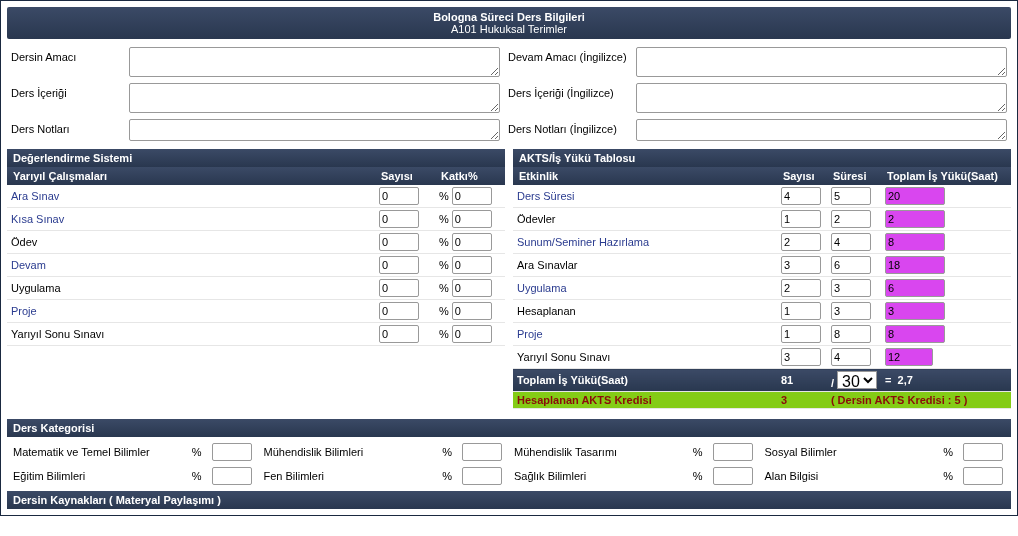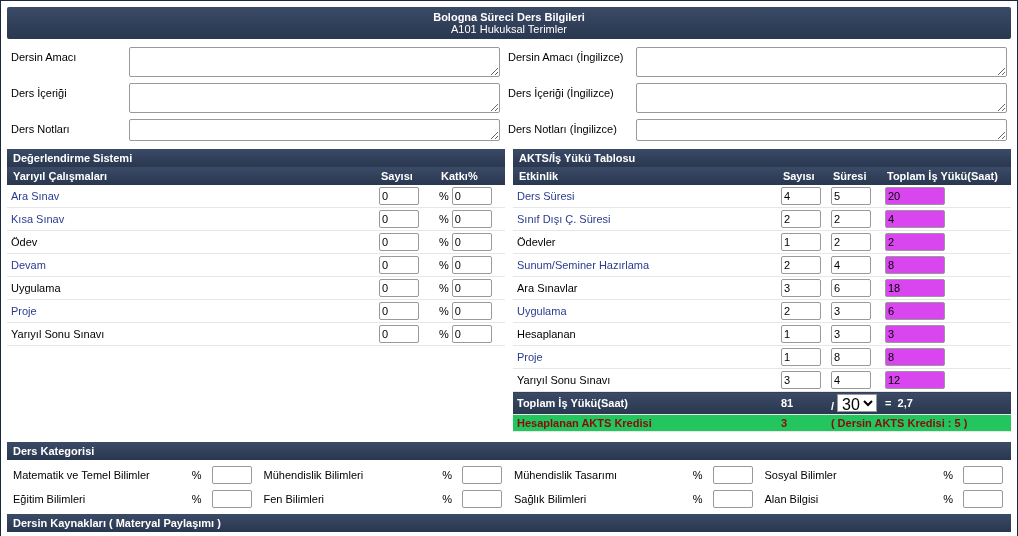--- a/index.html
+++ b/index.html
@@ -110,21 +110,21 @@
   .plain { color: #000; }
 
   .akts-total-row td {
     background: linear-gradient(#3b4a66, #29374f);
     color: #fff;
     font-weight: bold;
   }
   .akts-calc-row td {
     color: #8a0b0b;
     font-weight: bold;
-    background: #22c55e;
+    background: #84cc16;
   }
   select.divisor {
     font-size: 16px;
     height: 18px;
     border: 1px solid #999;
     background: #fff;
     color: #000;
   }
 
   .cat-grid {
@@ -148,21 +148,21 @@
   <div class="banner">
     <div class="banner-line1">Bologna Süreci Ders Bilgileri</div>
     <div>A101 Hukuksal Terimler</div>
   </div>
 
   <div class="content">
 
     <div class="desc-grid">
       <label>Dersin Amacı</label>
       <textarea class="multi" style=""></textarea>
-      <label>Dersin Amacı (İngilizce)</label>
+      <label>Devam Amacı (İngilizce)</label>
       <textarea class="multi" style=""></textarea>
 
       <label>Ders İçeriği</label>
       <textarea class="multi" style=""></textarea>
       <label>Ders İçeriği (İngilizce)</label>
       <textarea class="multi" style=""></textarea>
 
       <label>Ders Notları</label>
       <textarea class="multi" style="height: 22px;"></textarea>
       <label>Ders Notları (İngilizce)</label>
@@ -231,26 +231,20 @@
             </tr>
           </thead>
           <tbody id="akts-body">
               <tr>
                 <td><span class="link">Ders Süresi</span></td>
                 <td><input class="short" value="4" style=""></td>
                 <td><input class="short" value="5" style=""></td>
                 <td><input class="short yellow" style="width: 60px;" value="20"></td>
               </tr>
               <tr>
-                <td><span class="link">Sınıf Dışı Ç. Süresi</span></td>
-                <td><input class="short" value="2" style=""></td>
-                <td><input class="short" value="2" style=""></td>
-                <td><input class="short yellow" style="width: 60px;" value="4"></td>
-              </tr>
-              <tr>
                 <td><span class="plain">Ödevler</span></td>
                 <td><input class="short" value="1" style=""></td>
                 <td><input class="short" value="2" style=""></td>
                 <td><input class="short yellow" style="width: 60px;" value="2"></td>
               </tr>
               <tr>
                 <td><span class="link">Sunum/Seminer Hazırlama</span></td>
                 <td><input class="short" value="2" style=""></td>
                 <td><input class="short" value="4" style=""></td>
                 <td><input class="short yellow" style="width: 60px;" value="8"></td>
@@ -276,21 +270,21 @@
               <tr>
                 <td><span class="link">Proje</span></td>
                 <td><input class="short" value="1" style=""></td>
                 <td><input class="short" value="8" style=""></td>
                 <td><input class="short yellow" style="width: 60px;" value="8"></td>
               </tr>
               <tr>
                 <td><span class="plain">Yarıyıl Sonu Sınavı</span></td>
                 <td><input class="short" value="3" style=""></td>
                 <td><input class="short" value="4" style=""></td>
-                <td><input class="short yellow" style="width: 60px;" value="12"></td>
+                <td><input class="short yellow" style="width: 48px;" value="12"></td>
               </tr>
             </tbody>
           <tbody>
             <tr class="akts-total-row">
               <td>Toplam İş Yükü(Saat)</td>
               <td>81</td>
               <td style="white-space:nowrap">
                 <span>/</span>
                 <select class="divisor">
                   <option>30</option>

